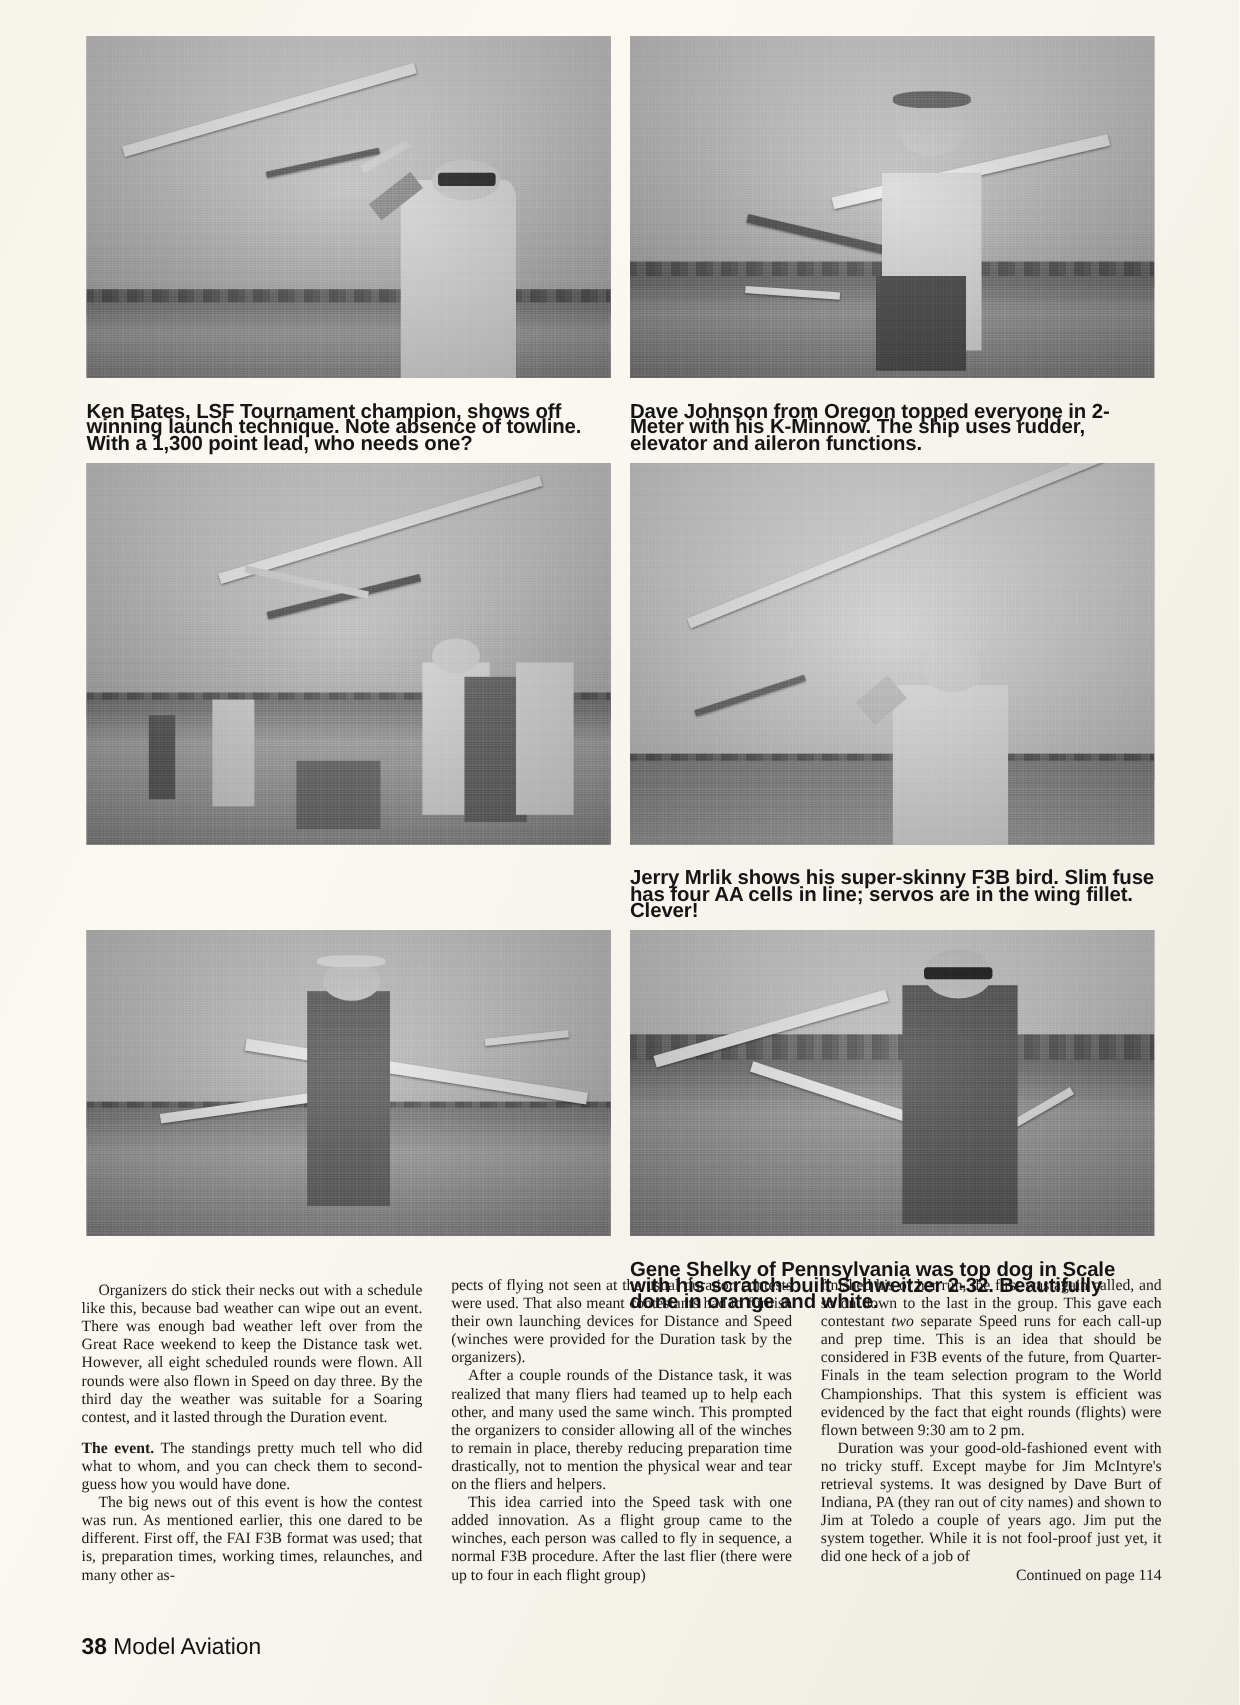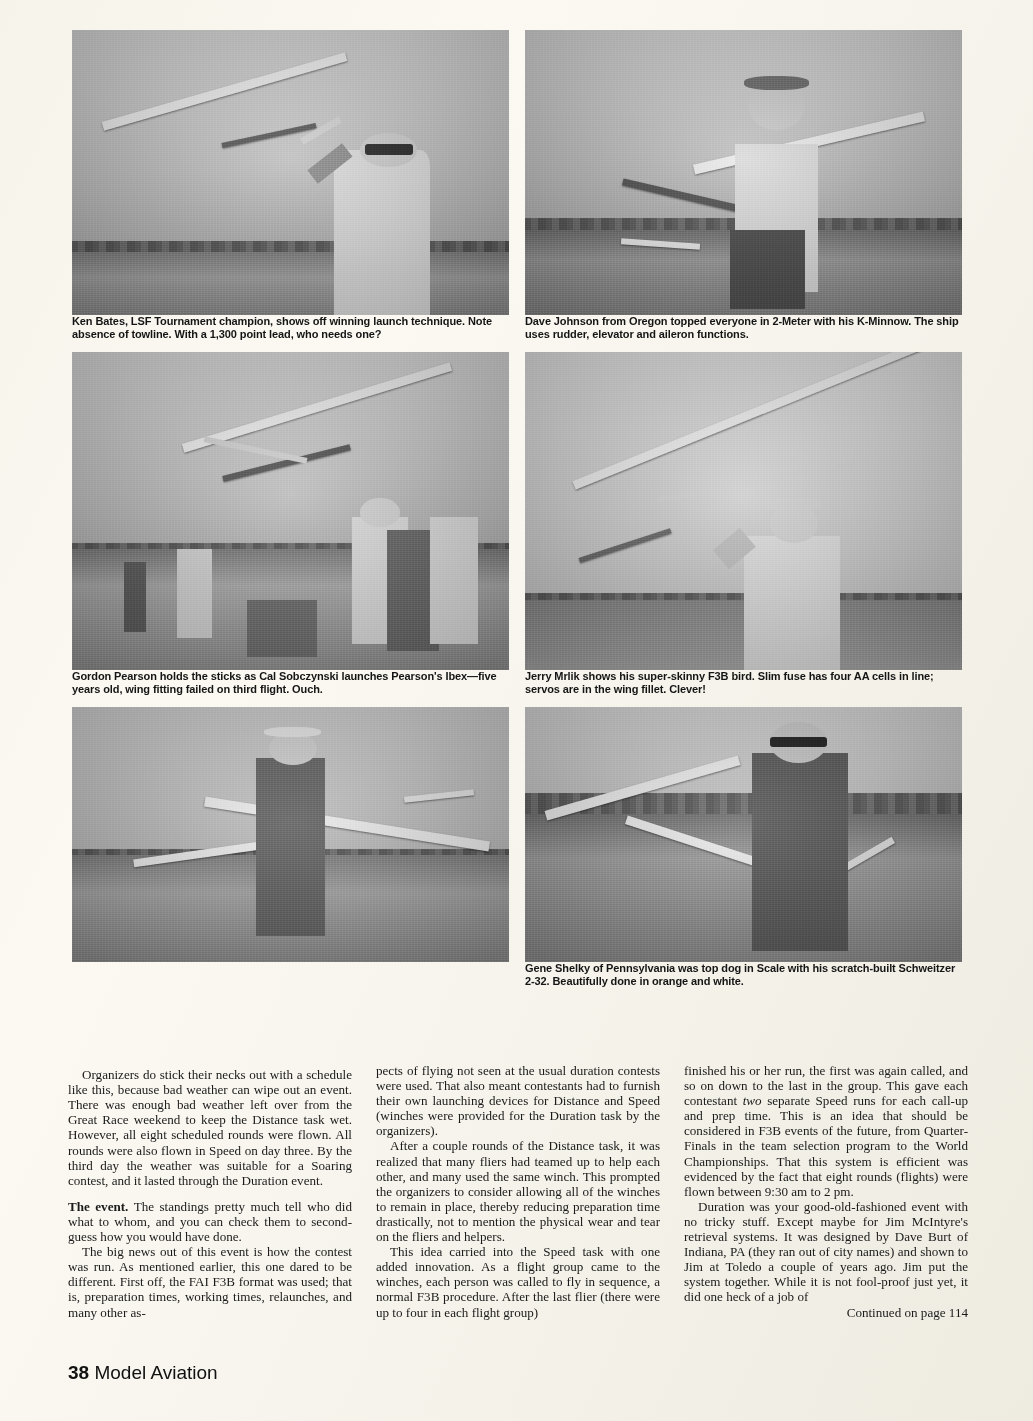--- a/index.html
+++ b/index.html
@@ -41,25 +41,25 @@
     position: relative;
     background: #8d8d8a;
     overflow: hidden;
     filter: grayscale(100%) contrast(104%);
   }
   .photo.h1 { height: 285px; }
   .photo.h2 { height: 318px; }
   .photo.h3 { height: 255px; }
   .caption {
     font-family: "Liberation Sans", sans-serif;
-    font-size: 11px;
+    font-size: 17px;
     line-height: 13.4px;
     font-weight: bold;
     color: #151515;
-    margin-top: 0;
+    margin-top: 21px;
     letter-spacing: -0.1px;
   }
   
   .sky {
     position: absolute; left:0; right:0; top:0;
     background: linear-gradient(#cfcfcb, #bdbdb8 60%, #aeaea9);
   }
   .ground {
     position: absolute; left:0; right:0; bottom:0;
     background: linear-gradient(#7e7e78, #a2a29a 40%, #8b8b84);
@@ -194,21 +194,20 @@
           <div class="person light" style="left:64%;top:52%;width:13%;height:40%;"></div>
           <div class="person" style="left:66%;top:46%;width:9%;height:9%;border-radius:50%;background:#d2cfc6;"></div>
           <div class="person mid" style="left:72%;top:56%;width:12%;height:38%;background:#6b685f;"></div>
           <div class="person light" style="left:82%;top:52%;width:11%;height:40%;"></div>
           <div class="person" style="left:24%;top:62%;width:8%;height:28%;background:#d0cdc4;"></div>
           <div class="person" style="left:12%;top:66%;width:5%;height:22%;background:#5e5c55;"></div>
           <div class="person" style="left:40%;top:78%;width:16%;height:18%;background:#6e6c64;"></div>
           <div class="grain"></div>
             <div class="vign"></div>
         </div>
-        <div class="caption">Gordon Pearson holds the sticks as Cal Sobczynski launches Pearson's Ibex—five years old, wing fitting failed on third flight. Ouch.</div>
       </div>
 
       <div class="photo-cell">
         <div class="photo h2">
           <div class="sky" style="height:80%;background:linear-gradient(#d7d7d2,#c2c2bd)"></div>
           <div class="treeline" style="top:76%"></div>
           <div class="ground" style="height:22%;background:linear-gradient(#85857c,#a3a399)"></div>
           <div class="wing" style="left:8%;top:18%;width:88%;height:9px;transform:rotate(-22deg);"></div>
           <div class="fuse" style="left:30%;top:40%;width:46%;height:6px;transform:rotate(-10deg);"></div>
           <div class="wing dark" style="left:12%;top:60%;width:22%;height:5px;transform:rotate(-18deg);background:#6a6860;"></div>

